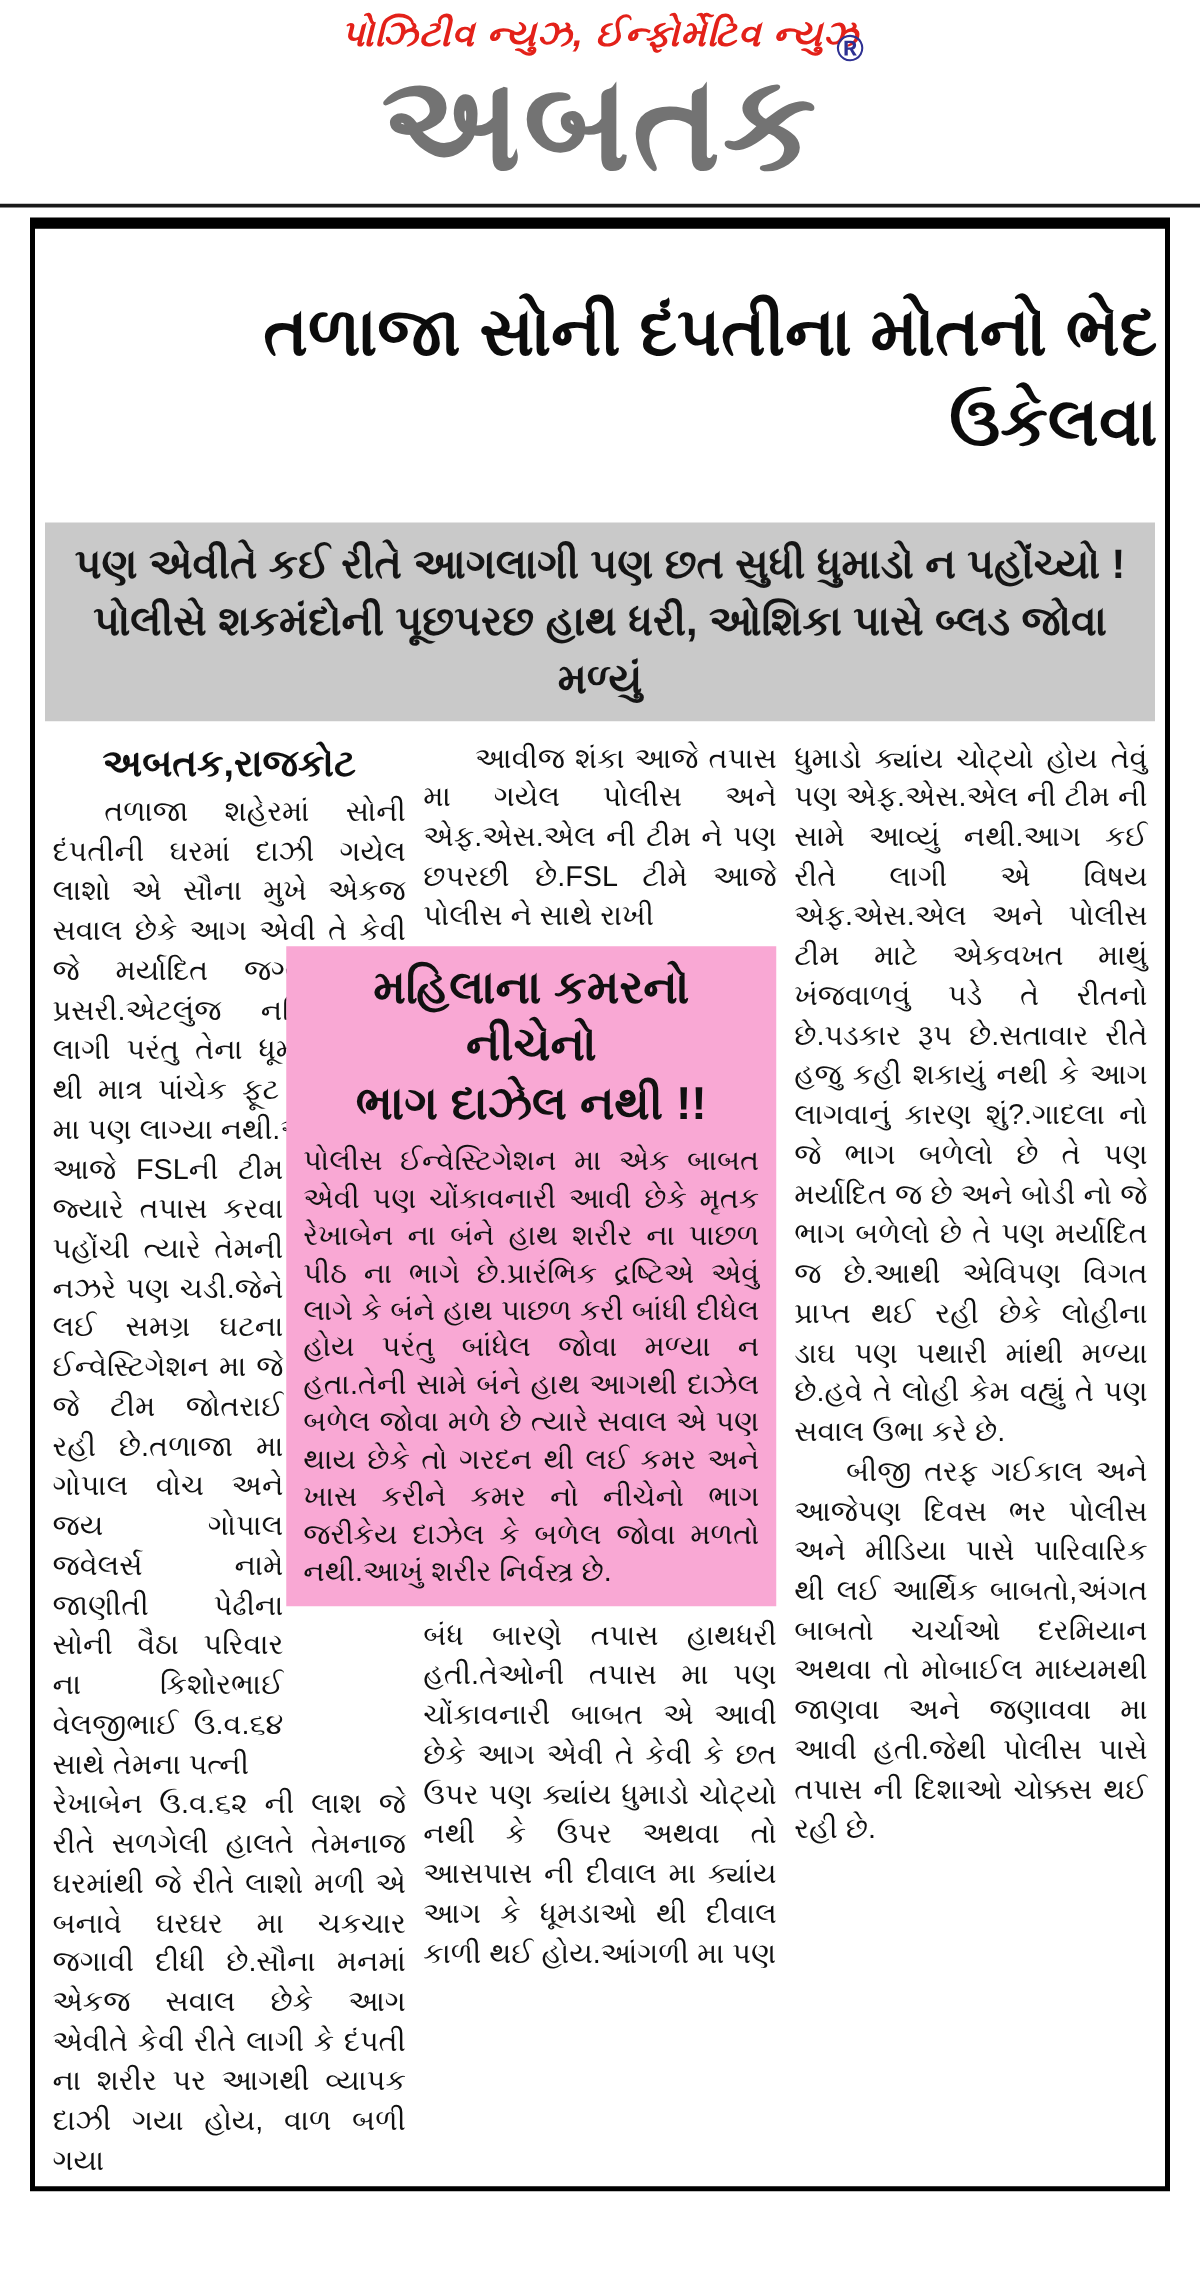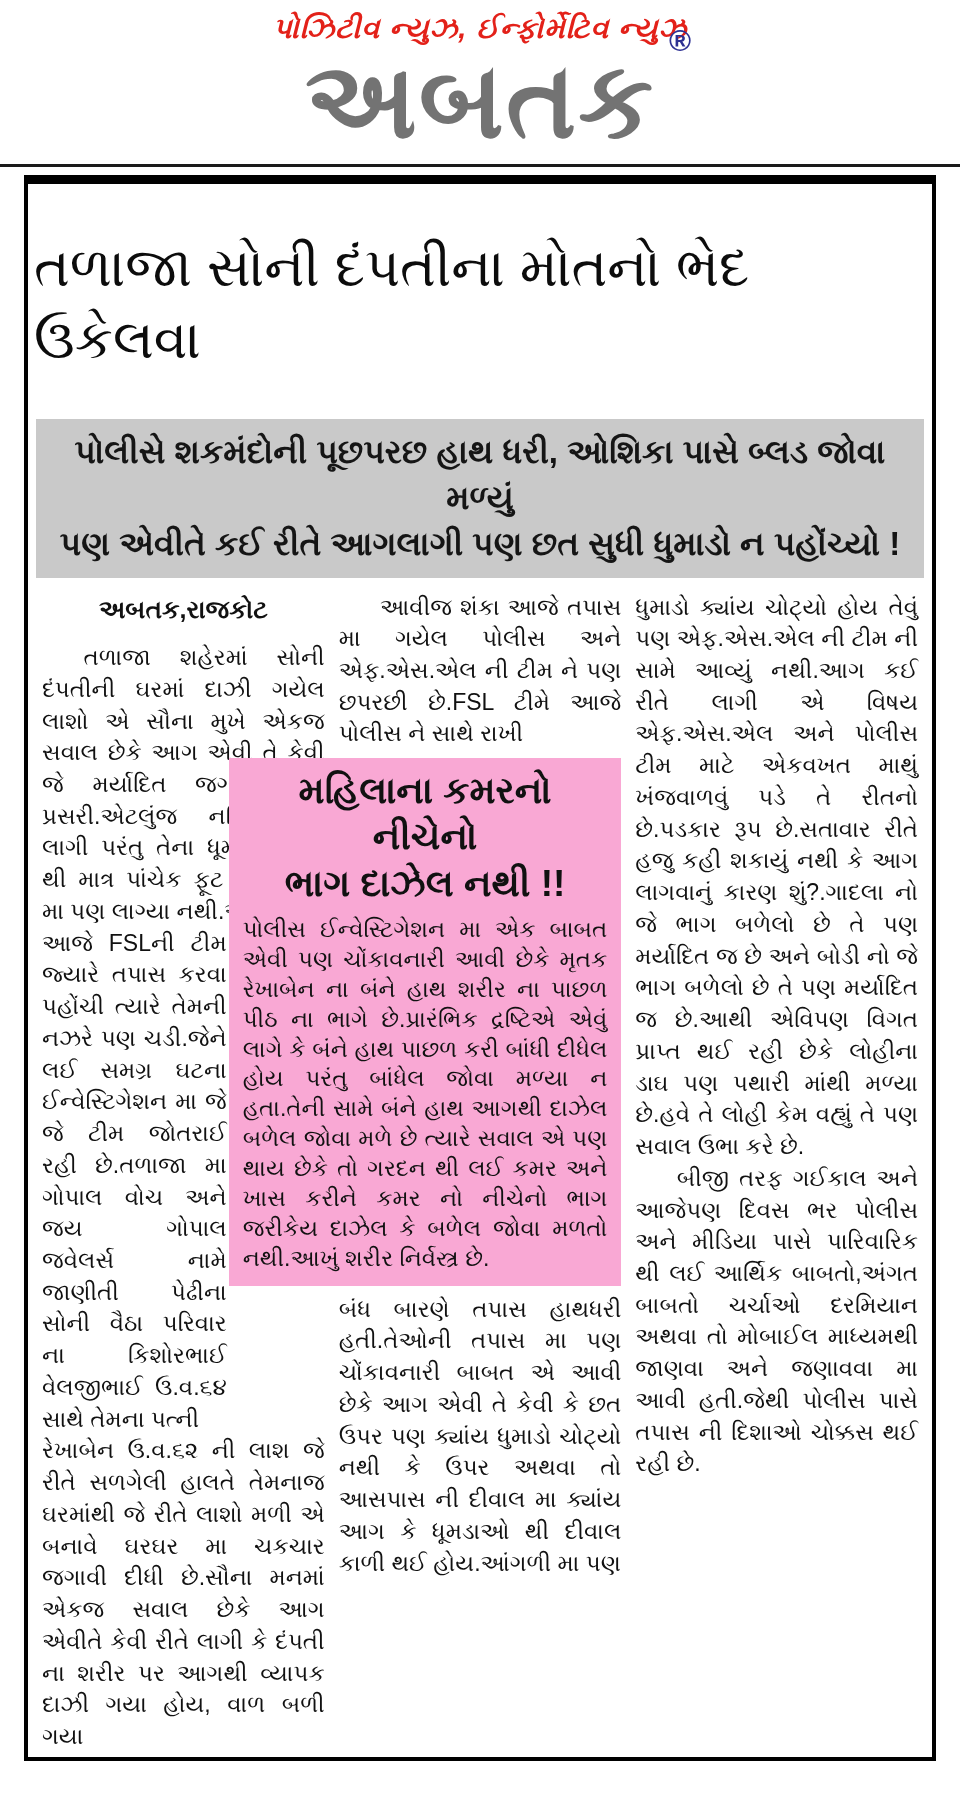--- a/index.html
+++ b/index.html
@@ -57,22 +57,22 @@
   }
 
   
   .article {
     margin: 0 24px;
     border: 4px solid #000;
     border-top: 9px solid #000;
     background: #fff;
   }
   .headline {
-    text-align: left;
-    font-weight: normal;
+    text-align: right;
+    font-weight: bold;
     font-size: 54px;
     line-height: 1.32;
     padding: 12px 6px 8px;
     color: #0c0c0c;
   }
   .subheadline {
     background: #c9c9c9;
     margin: 4px 8px;
     padding: 10px 8px;
     text-align: center;
@@ -88,22 +88,22 @@
     gap: 14px;
     padding: 10px 14px 4px;
     font-size: 23px;
     line-height: 1.38;
     text-align: justify;
   }
   .col { flex: 1; min-width: 0; }
   .dateline {
     text-align: center;
     font-weight: bold;
-    font-size: 25px;
-    margin-bottom: 16px;
+    font-size: 30px;
+    margin-bottom: 2px;
   }
   .indent { text-indent: 1.8em; }
   .narrow { padding-right: 98px; }
 
   
   .inset {
     background: #f9a8d4;
     margin: 8px 0 8px -110px;
     padding: 10px 14px 12px;
     position: relative;
@@ -136,22 +136,22 @@
 
 <hr class="separator">
 
 <article class="article">
 
   <h1 class="headline">
     <div>તળાજા સોની દંપતીના મોતનો ભેદ ઉકેલવા</div>
   </h1>
 
   <div class="subheadline">
+    <div>પણ એવીતે કઈ રીતે આગલાગી પણ છત સુધી ધુમાડો ન પહોંચ્યો !</div>
     <div>પોલીસે શકમંદોની પૂછપરછ હાથ ધરી, ઓશિકા પાસે બ્લડ જોવા મળ્યું</div>
-    <div>પણ એવીતે કઈ રીતે આગલાગી પણ છત સુધી ધુમાડો ન પહોંચ્યો !</div>
   </div>
 
   <div class="body-area">
 
     <div class="col">
       <div class="dateline">અબતક,રાજકોટ</div>
       <div class="indent">તળાજા શહેરમાં સોની દંપતીની ઘરમાં દાઝી ગયેલ લાશો એ સૌના મુખે એકજ સવાલ છેકે આગ એવી તે કેવી જે મર્યાદિત જગ્યા માજ પ્રસરી.એટલુંજ નહિ આગ લાગી પરંતુ તેના ધૂમડા પથારી થી માત્ર પાંચેક ફૂટ ઉપર છત મા પણ લાગ્યા નથી.આજ વસ્તુ</div>
       <div class="narrow">આજે FSLની ટીમ જ્યારે તપાસ કરવા પહોંચી ત્યારે તેમની નઝરે પણ ચડી.જેને લઈ સમગ્ર ઘટના ઈન્વેસ્ટિગેશન મા જે જે ટીમ જોતરાઈ રહી છે.તળાજા મા ગોપાલ વોચ અને જય ગોપાલ જવેલર્સ નામે જાણીતી પેઢીના સોની વૈઠા પરિવાર ના કિશોરભાઈ વેલજીભાઈ ઉ.વ.૬૪ સાથે તેમના પત્ની</div>
       <div>રેખાબેન ઉ.વ.૬૨ ની લાશ જે રીતે સળગેલી હાલતે તેમનાજ ઘરમાંથી જે રીતે લાશો મળી એ બનાવે ઘરઘર મા ચકચાર જગાવી દીધી છે.સૌના મનમાં એકજ સવાલ છેકે આગ એવીતે કેવી રીતે લાગી કે દંપતી ના શરીર પર આગથી વ્યાપક દાઝી ગયા હોય, વાળ બળી ગયા</div>
     </div>

